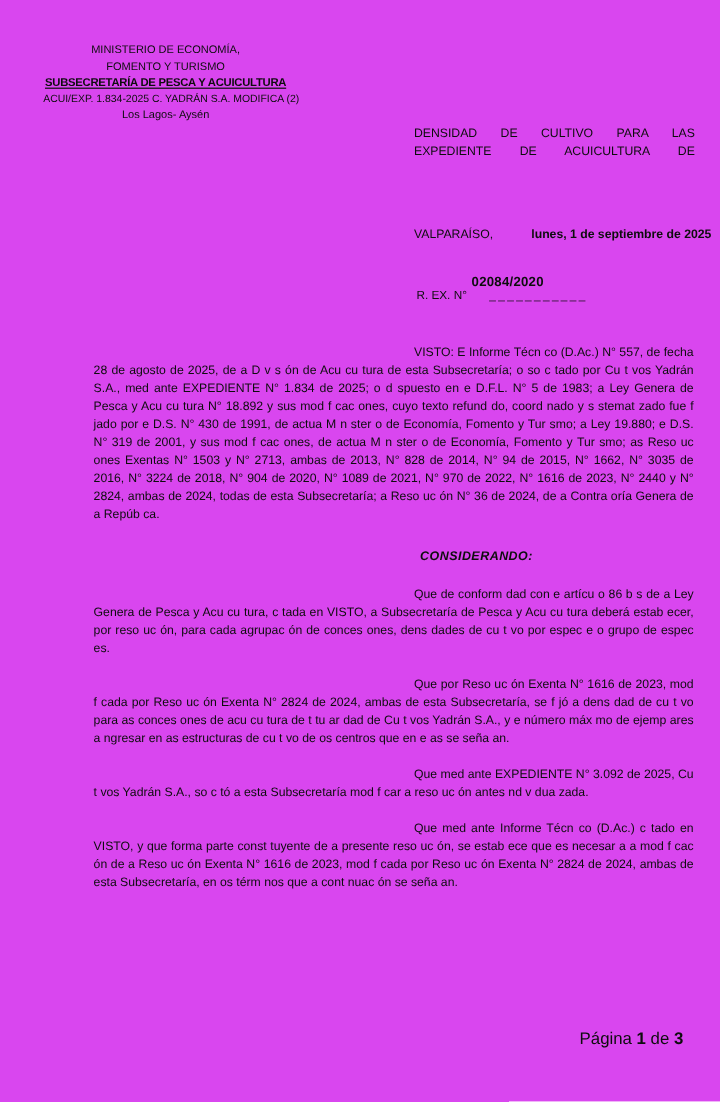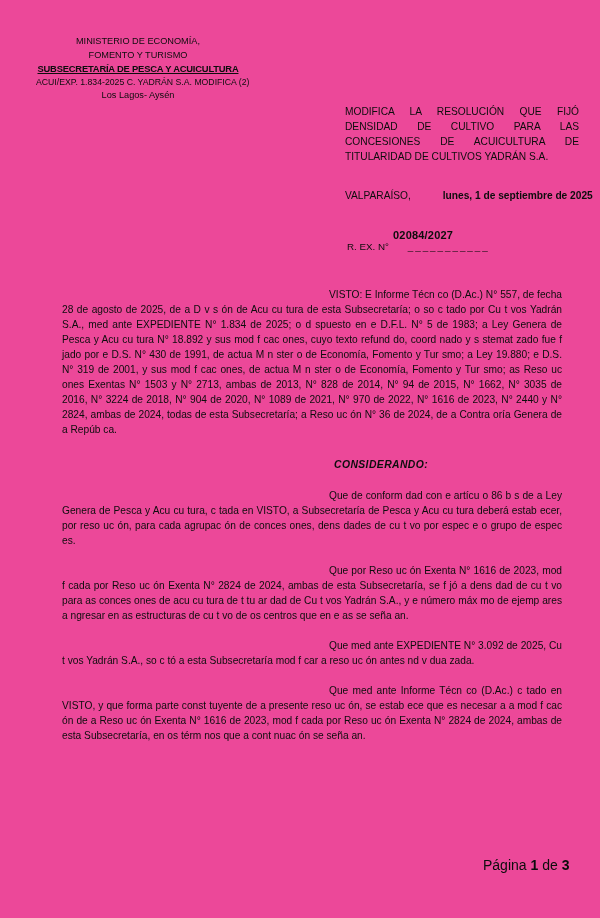--- a/index.html
+++ b/index.html
@@ -5,21 +5,21 @@
   * { margin: 0; padding: 0; box-sizing: border-box; }
   html, body { background: #ffffff; }
   body {
     width: 600px; height: 918px;
     font-family: "Liberation Sans", sans-serif;
     color: #0d0d0d;
   }
   .page {
     position: relative;
     width: 600px; height: 918px;
-    background: #ec4899;
+    background: #d946ef;
     overflow: hidden;
   }
 
   
   .letterhead {
     position: absolute;
     left: 36px; top: 35px;
     width: 204px;
     text-align: center;
     font-size: 9.2px;
@@ -66,21 +66,21 @@
     position: absolute;
     left: 46px; top: 0;
     font-weight: bold;
     font-size: 11px;
     letter-spacing: 0.2px;
   }
 
   
   .doc-body {
     position: absolute;
-    left: 62px; top: 287px;
+    left: 78px; top: 287px;
     width: 500px;
     font-size: 10.2px;
     line-height: 15px;
     text-align: justify;
   }
   .doc-body p { text-indent: 267px; margin-bottom: 15px; }
   .considerando {
     font-weight: bold;
     font-size: 10.4px;
     letter-spacing: 0.4px;
@@ -106,33 +106,31 @@
 
   <div class="letterhead">
     <div>MINISTERIO DE ECONOMÍA,</div>
     <div>FOMENTO Y TURISMO</div>
     <div class="lh-sub">SUBSECRETARÍA DE PESCA Y ACUICULTURA</div>
     <div class="lh-exp">ACUI/EXP. 1.834-2025 C. YADRÁN S.A. MODIFICA (2)</div>
     <div>Los Lagos- Aysén</div>
   </div>
 
   <div class="title-block">
-    <div class="tb-line">MODIFICA LA RESOLUCIÓN QUE FIJÓ</div>
     <div class="tb-line">DENSIDAD DE CULTIVO PARA LAS</div>
-    <div class="tb-line">CONCESIONES DE ACUICULTURA DE</div>
-    <div class="tb-line last">TITULARIDAD DE CULTIVOS YADRÁN S.A.</div>
+    <div class="tb-line">EXPEDIENTE DE ACUICULTURA DE</div>
   </div>
 
   <div class="dateline">
     <span>VALPARAÍSO,</span>
     <span class="date">lunes, 1 de septiembre de 2025</span>
   </div>
 
   <div class="rex">
-    <span class="rex-value">02084/2027</span>
+    <span class="rex-value">02084/2020</span>
     <div class="rex-line">
       <span>R. EX. N°</span>
       <span class="rex-blank">___________</span>
     </div>
   </div>
 
   <div class="doc-body">
     <p>VISTO: E  Informe Técn co (D.Ac.) N°  557, de fecha 28 de agosto de 2025, de  a D v s ón de Acu cu tura de esta Subsecretaría;  o so  c tado por Cu t vos Yadrán S.A., med ante EXPEDIENTE N°  1.834 de 2025;  o d spuesto en e  D.F.L. N°  5 de 1983;  a Ley Genera  de Pesca y Acu cu tura N°  18.892 y sus mod f cac ones, cuyo texto refund do, coord nado y s stemat zado fue f jado por e  D.S. N° 430 de 1991, de  actua  M n ster o de Economía, Fomento y Tur smo;  a Ley 19.880; e  D.S. N° 319 de 2001, y sus mod f cac ones, de  actua  M n ster o de Economía, Fomento y Tur smo;  as Reso uc ones Exentas N° 1503 y N° 2713, ambas de 2013, N° 828 de 2014, N° 94 de 2015, N° 1662, N° 3035 de 2016, N° 3224 de 2018, N° 904 de 2020, N° 1089 de 2021, N° 970 de 2022, N° 1616 de 2023, N° 2440 y N° 2824, ambas de 2024, todas de esta Subsecretaría;  a Reso uc ón N° 36 de 2024, de  a Contra oría Genera  de  a Repúb ca.</p>
     <div class="considerando">CONSIDERANDO:</div>
     <p>Que de conform dad con e  artícu o 86 b s de  a Ley Genera  de Pesca y Acu cu tura, c tada en VISTO,  a Subsecretaría de Pesca y Acu cu tura deberá estab ecer, por reso uc ón, para cada agrupac ón de conces ones, dens dades de cu t vo por espec e o grupo de espec es.</p>

